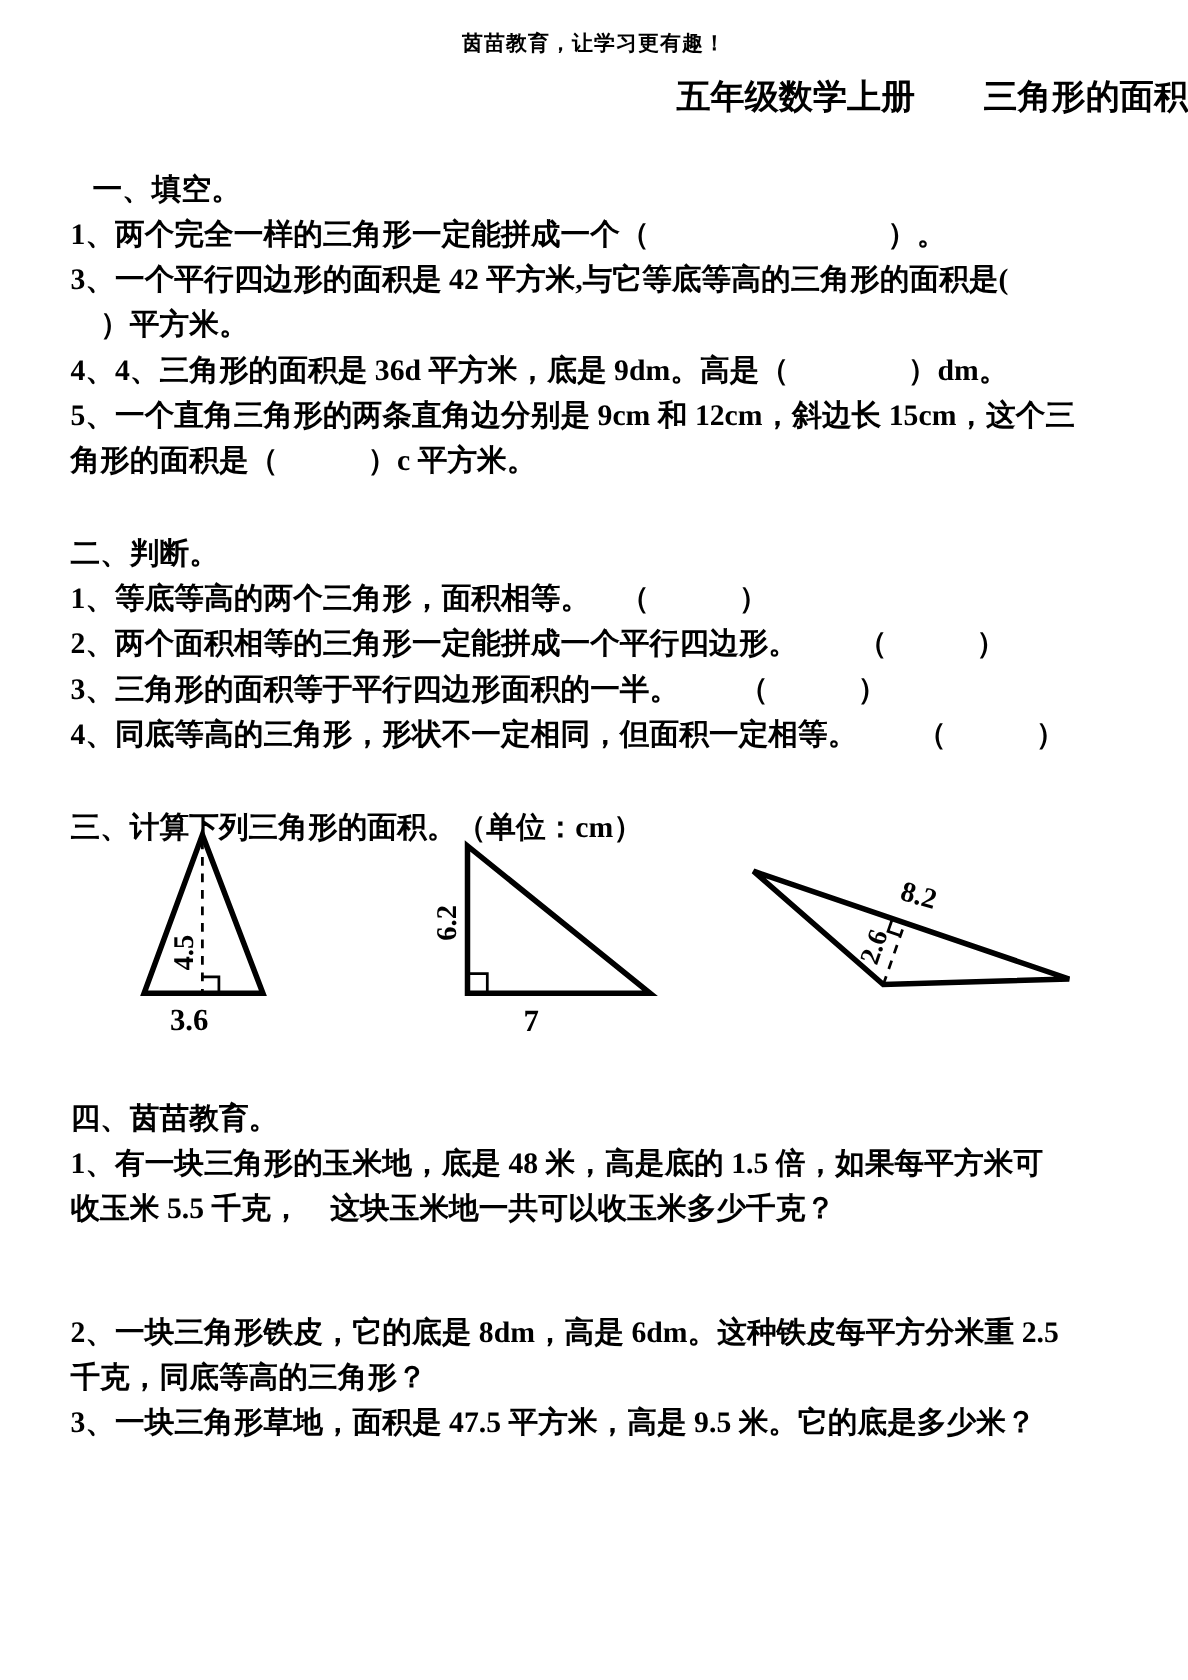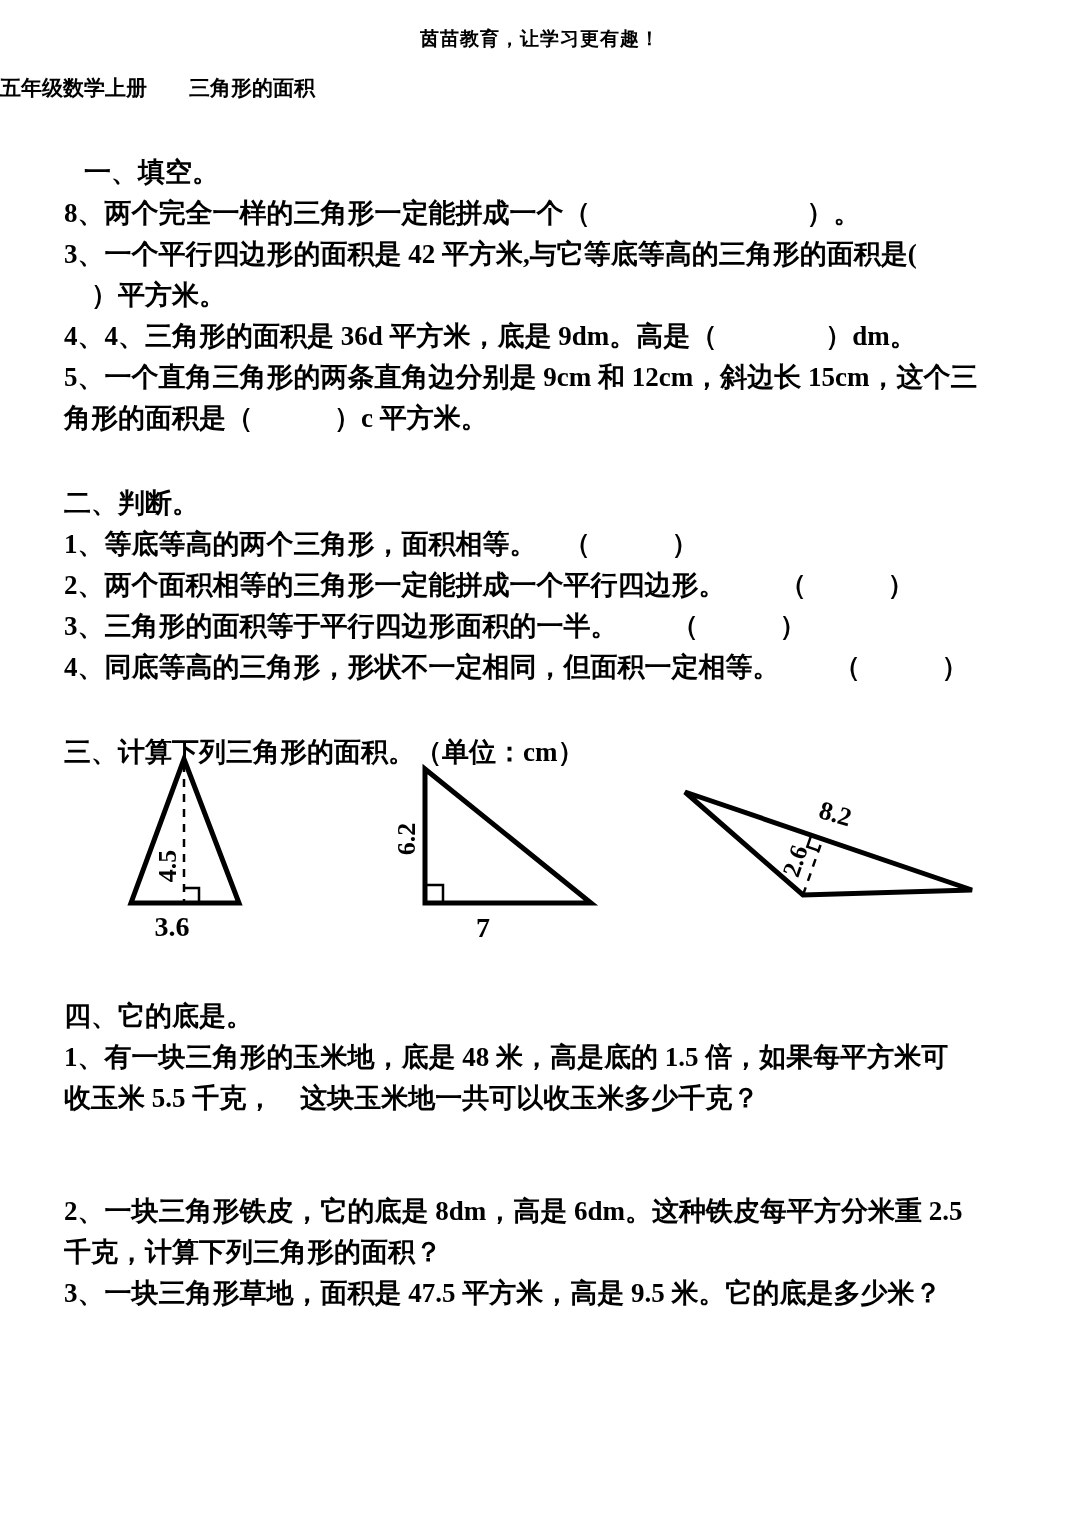--- a/index.html
+++ b/index.html
@@ -2,21 +2,21 @@
 <html><head>
 <meta charset="utf-8">
 <style>
   html,body{margin:0;padding:0;background:#ffffff;}
   .page{
     width:1080px;height:1330px;position:relative;background:#ffffff;
     overflow:hidden;color:#000;
     font-family:"Liberation Serif","DejaVu Serif",serif;font-weight:bold;
   }
   .slogan{padding-top:26px;text-align:center;font-size:19px;letter-spacing:1px;}
-  .title{margin:16px 0 0 0;text-align:left;font-size:21px;line-height:40px;}
+  .title{margin:16px 0 0 0;text-align:right;font-size:31px;line-height:40px;}
   .content{padding:0 22px 0 64px;}
   .line{font-size:27px;line-height:41px;white-space:pre-wrap;}
   .sec-heading{font-size:27px;line-height:41px;white-space:pre-wrap;margin-top:44px;}
   .indent-one{padding-left:20px;}
   .figure-row{position:relative;height:225px;margin:-27px 0 0 -64px;width:1080px;}
   .figure-row svg{display:block;}
   svg text{font-family:"Liberation Serif","DejaVu Serif",serif;font-weight:bold;fill:#000;}
   .mt-answer-gap{margin-top:72px;}
   .mt-answer-gap2{}
   .mt-sec4{margin-top:25px;}
@@ -31,21 +31,21 @@
 <body>
 
 <div class="page">
 
   <div class="slogan">茵苗教育，让学习更有趣！</div>
   <h1 class="title">五年级数学上册　　三角形的面积</h1>
 
   <div class="content">
 
     <div class="sec-heading indent-one">一、填空。</div>
-    <div class="line">8、两个完全一样的三角形一定能拼成一个（　　　　　　　　）。</div>
+    <div class="line">1、两个完全一样的三角形一定能拼成一个（　　　　　　　　）。</div>
     <div class="line">3、一个平行四边形的面积是 42 平方米,与它等底等高的三角形的面积是(</div>
     <div class="line">　）平方米。</div>
     <div class="line">4、4、三角形的面积是 36d 平方米，底是 9dm。高是（　　　　）dm。</div>
     <div class="line">5、一个直角三角形的两条直角边分别是 9cm 和 12cm，斜边长 15cm，这个三</div>
     <div class="line">角形的面积是（　　　）c 平方米。</div>
 
     <div class="sec-heading">二、判断。</div>
     <div class="line">1、等底等高的两个三角形，面积相等。　（　　　）</div>
     <div class="line">2、两个面积相等的三角形一定能拼成一个平行四边形。　　（　　　）</div>
     <div class="line">3、三角形的面积等于平行四边形面积的一半。　　（　　　）</div>
@@ -74,24 +74,24 @@
         <g>
           <polygon points="685,701 803,804 972,799" fill="none" stroke="#000" stroke-width="5" stroke-linejoin="miter"></polygon>
           <line x1="803" y1="804" x2="822.5" y2="748.3" stroke="#000" stroke-width="2.5" stroke-dasharray="8 7"></line>
           <path d="M 811.2 744.4 L 807.3 755.7 L 818.6 759.6" fill="none" stroke="#000" stroke-width="2.5"></path>
           <text x="833" y="731" font-size="26" text-anchor="middle" transform="rotate(16 833 731)">8.2</text>
           <text x="795" y="770" font-size="25" text-anchor="middle" dominant-baseline="central" transform="rotate(-71 795 770)">2.6</text>
         </g>
       </svg>
     </div>
 
-    <div class="sec-heading mt-sec4">四、它的底是。</div>
+    <div class="sec-heading mt-sec4">四、茵苗教育。</div>
     <div class="line">1、有一块三角形的玉米地，底是 48 米，高是底的 1.5 倍，如果每平方米可</div>
     <div class="line">收玉米 5.5 千克，　这块玉米地一共可以收玉米多少千克？</div>
     <div class="line mt-answer-gap">2、一块三角形铁皮，它的底是 8dm，高是 6dm。这种铁皮每平方分米重 2.5</div>
-    <div class="line">千克，计算下列三角形的面积？</div>
+    <div class="line">千克，同底等高的三角形？</div>
     <div class="line mt-answer-gap2">3、一块三角形草地，面积是 47.5 平方米，高是 9.5 米。它的底是多少米？</div>
 
   </div>
 
   <div class="watermark">头条 @茵苗教育</div>
 
 </div>
 
 </body></html>

